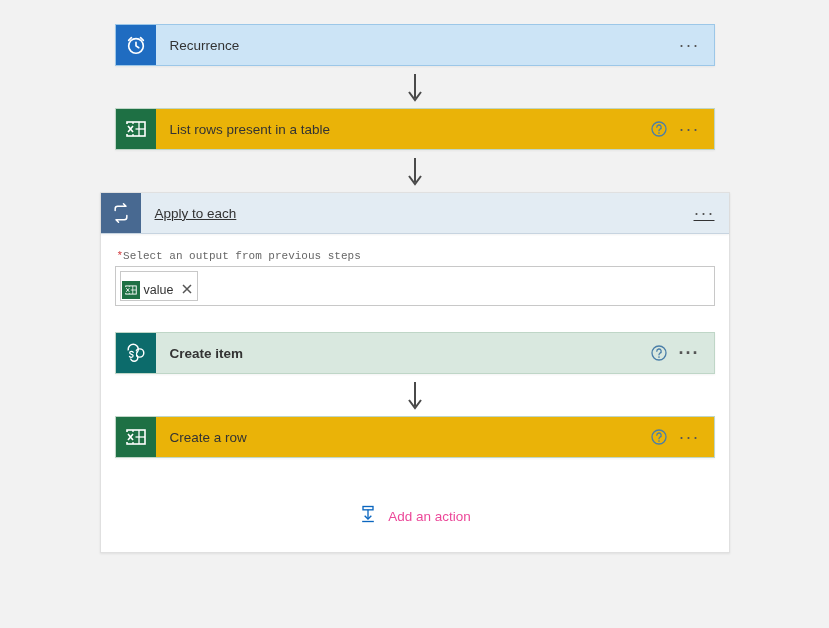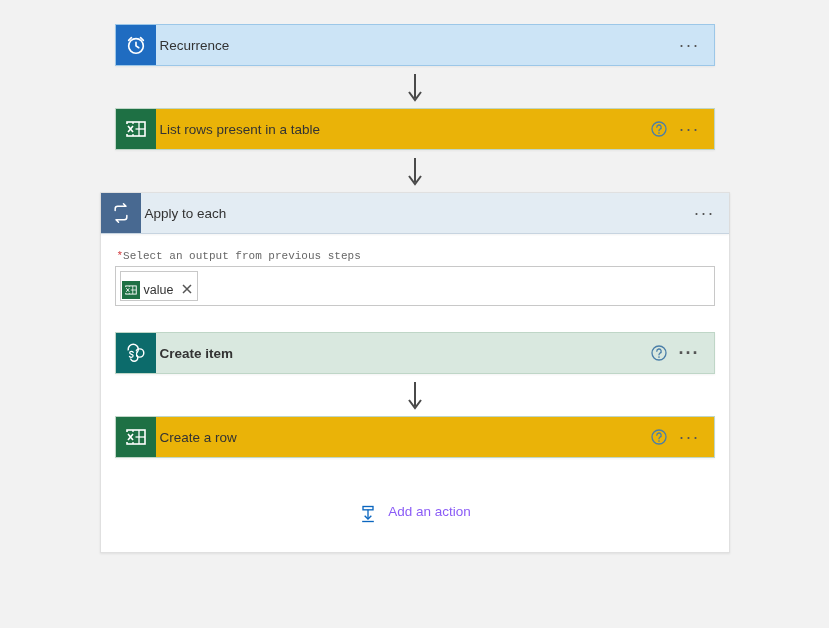--- a/index.html
+++ b/index.html
@@ -25,21 +25,21 @@
   .icon-box {
     width: 40px;
     height: 40px;
     display: flex;
     align-items: center;
     justify-content: center;
     flex-shrink: 0;
   }
   .card .title {
     flex: 1;
-    padding-left: 4px;
+    padding-left: 14px;
     font-size: 13.5px;
   }
   .card .actions {
     display: flex;
     align-items: center;
     gap: 12px;
     padding-right: 14px;
   }
   .ellipsis {
     font-size: 18px;
@@ -68,21 +68,21 @@
     align-items: center;
     justify-content: center;
   }
 
   .container {
     width: 630px;
     border: 1px solid rgba(0,0,0,0.12);
     background: #fff;
     box-shadow: 0 1px 2px rgba(0,0,0,0.08);
   }
-  .container .loop-header { border: none; border-bottom: 1px solid #c7d4e0; width: 100%; }
+  .container .loop-header { border: none; border-bottom: 1px solid #c7d4e0; width: 100%; text-decoration: underline; }
   .container-body {
     padding: 16px 14px 28px 14px;
     display: flex;
     flex-direction: column;
     align-items: center;
   }
   .field-label {
     align-self: flex-start;
     margin-left: 2px;
     font-size: 11px;
@@ -116,23 +116,23 @@
     display: flex; align-items:center; justify-content:center;
   }
   .token .remove {
     margin-left: 4px;
     cursor: pointer;
     color: #555;
   }
   .inner-card { width: 600px; }
   .add-action {
     display: flex;
-    align-items: flex-start;
+    align-items: flex-end;
     gap: 10px;
-    color: #8b5cf6;
+    color: #ec4899;
     cursor: pointer;
     margin-top: 46px;
     font-size: 13.5px;
   }
 </style>
 </head>
 <body>
 
 <svg width="0" height="0" style="position:absolute">
   <defs>

